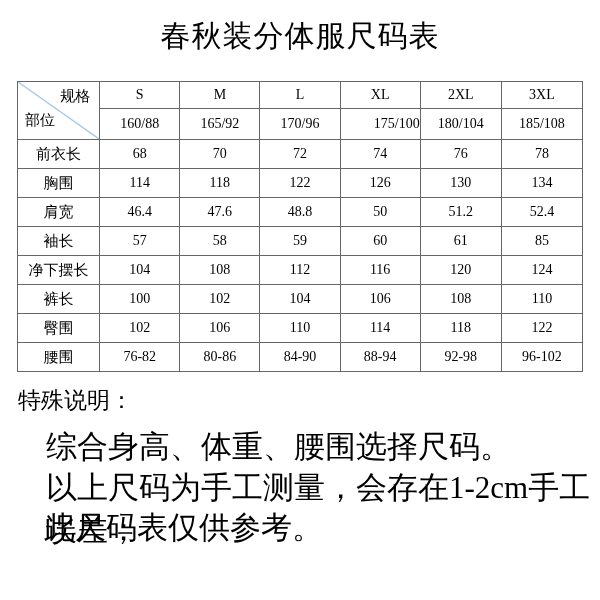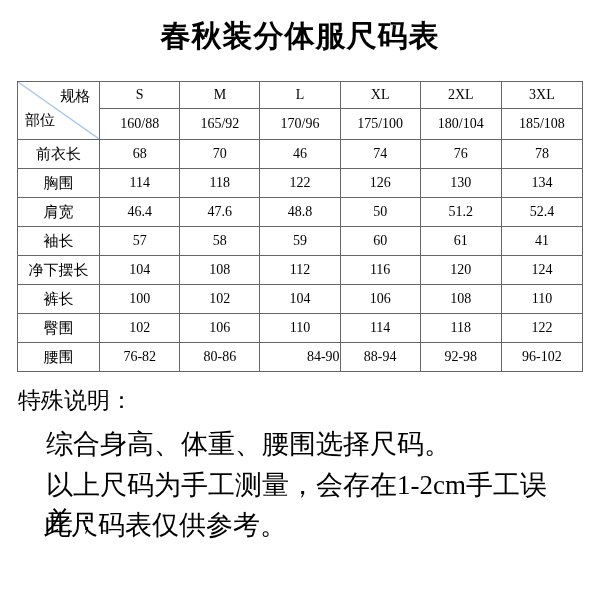--- a/index.html
+++ b/index.html
@@ -19,21 +19,21 @@
     overflow: hidden;
   }
   .title {
     position: absolute;
     top: 16px;
     left: 0;
     width: 600px;
     text-align: center;
     font-size: 30px;
     letter-spacing: 1px;
-    font-weight: bold;
+    font-weight: normal;
   }
   table.size-table {
     position: absolute;
     left: 17px;
     top: 81px;
     width: 566px;
     border-collapse: collapse;
     table-layout: fixed;
     font-size: 14px;
   }
@@ -68,21 +68,21 @@
     bottom: 9px;
     left: 7px;
     font-size: 15px;
   }
   .notes-heading {
     position: absolute;
     left: 18px;
     top: 385px;
     font-size: 23px;
   }
-  .note-line { position: absolute; font-size: 27px; }
+  .note-line { position: absolute; font-size: 31px; }
   .note-1 { left: 46px; top: 426px; }
   .note-2 { left: 46px; top: 467px; }
   .note-3 { left: 44px; top: 507px; }
 </style>
 </head>
 <body>
 
 <div class="page">
 
   <div class="title">春秋装分体服尺码表</div>
@@ -110,30 +110,30 @@
         <td style="border-color: rgb(102, 102, 102);">M</td>
         <td style="border-color: rgb(102, 102, 102);">L</td>
         <td style="border-color: rgb(102, 102, 102);">XL</td>
         <td style="border-color: rgb(102, 102, 102);">2XL</td>
         <td style="border-color: rgb(102, 102, 102);">3XL</td>
       </tr>
       <tr class="hw-row">
         <td style="border-color: rgb(102, 102, 102);">160/88</td>
         <td style="border-color: rgb(102, 102, 102);">165/92</td>
         <td style="border-color: rgb(102, 102, 102);">170/96</td>
-        <td style="border-color: rgb(102, 102, 102);">175/100</td>
+        <td style="border-color: rgb(102, 102, 102); text-align: right;">175/100</td>
         <td style="border-color: rgb(102, 102, 102);">180/104</td>
         <td style="border-color: rgb(102, 102, 102);">185/108</td>
       </tr>
 
       <tr class="data-row">
         <td class="lbl" style="border-color: rgb(102, 102, 102);">前衣长</td>
         <td style="border-color: rgb(102, 102, 102);">68</td>
         <td style="border-color: rgb(102, 102, 102);">70</td>
-        <td style="border-color: rgb(102, 102, 102);">46</td>
+        <td style="border-color: rgb(102, 102, 102);">72</td>
         <td style="border-color: rgb(102, 102, 102);">74</td>
         <td style="border-color: rgb(102, 102, 102);">76</td>
         <td style="border-color: rgb(102, 102, 102);">78</td>
       </tr>
       <tr class="data-row">
         <td class="lbl" style="border-color: rgb(102, 102, 102);">胸围</td>
         <td style="border-color: rgb(102, 102, 102);">114</td>
         <td style="border-color: rgb(102, 102, 102);">118</td>
         <td style="border-color: rgb(102, 102, 102);">122</td>
         <td style="border-color: rgb(102, 102, 102);">126</td>
@@ -149,21 +149,21 @@
         <td style="border-color: rgb(102, 102, 102);">51.2</td>
         <td style="border-color: rgb(102, 102, 102);">52.4</td>
       </tr>
       <tr class="data-row">
         <td class="lbl" style="border-color: rgb(102, 102, 102);">袖长</td>
         <td style="border-color: rgb(102, 102, 102);">57</td>
         <td style="border-color: rgb(102, 102, 102);">58</td>
         <td style="border-color: rgb(102, 102, 102);">59</td>
         <td style="border-color: rgb(102, 102, 102);">60</td>
         <td style="border-color: rgb(102, 102, 102);">61</td>
-        <td style="border-color: rgb(102, 102, 102);">41</td>
+        <td style="border-color: rgb(102, 102, 102);">85</td>
       </tr>
       <tr class="data-row">
         <td class="lbl" style="border-color: rgb(102, 102, 102);">净下摆长</td>
         <td style="border-color: rgb(102, 102, 102);">104</td>
         <td style="border-color: rgb(102, 102, 102);">108</td>
         <td style="border-color: rgb(102, 102, 102);">112</td>
         <td style="border-color: rgb(102, 102, 102);">116</td>
         <td style="border-color: rgb(102, 102, 102);">120</td>
         <td style="border-color: rgb(102, 102, 102);">124</td>
       </tr>
@@ -182,21 +182,21 @@
         <td style="border-color: rgb(102, 102, 102);">106</td>
         <td style="border-color: rgb(102, 102, 102);">110</td>
         <td style="border-color: rgb(102, 102, 102);">114</td>
         <td style="border-color: rgb(102, 102, 102);">118</td>
         <td style="border-color: rgb(102, 102, 102);">122</td>
       </tr>
       <tr class="data-row">
         <td class="lbl" style="border-color: rgb(102, 102, 102);">腰围</td>
         <td style="border-color: rgb(102, 102, 102);">76-82</td>
         <td style="border-color: rgb(102, 102, 102);">80-86</td>
-        <td style="border-color: rgb(102, 102, 102); text-align: right;">84-90</td>
+        <td style="border-color: rgb(102, 102, 102);">84-90</td>
         <td style="border-color: rgb(102, 102, 102);">88-94</td>
         <td style="border-color: rgb(102, 102, 102);">92-98</td>
         <td style="border-color: rgb(102, 102, 102);">96-102</td>
       </tr>
     </tbody>
   </table>
 
   <div class="notes-heading">特殊说明：</div>
   <div class="note-line note-1">综合身高、体重、腰围选择尺码。</div>
   <div class="note-line note-2">以上尺码为手工测量，会存在1-2cm手工误差；</div>

